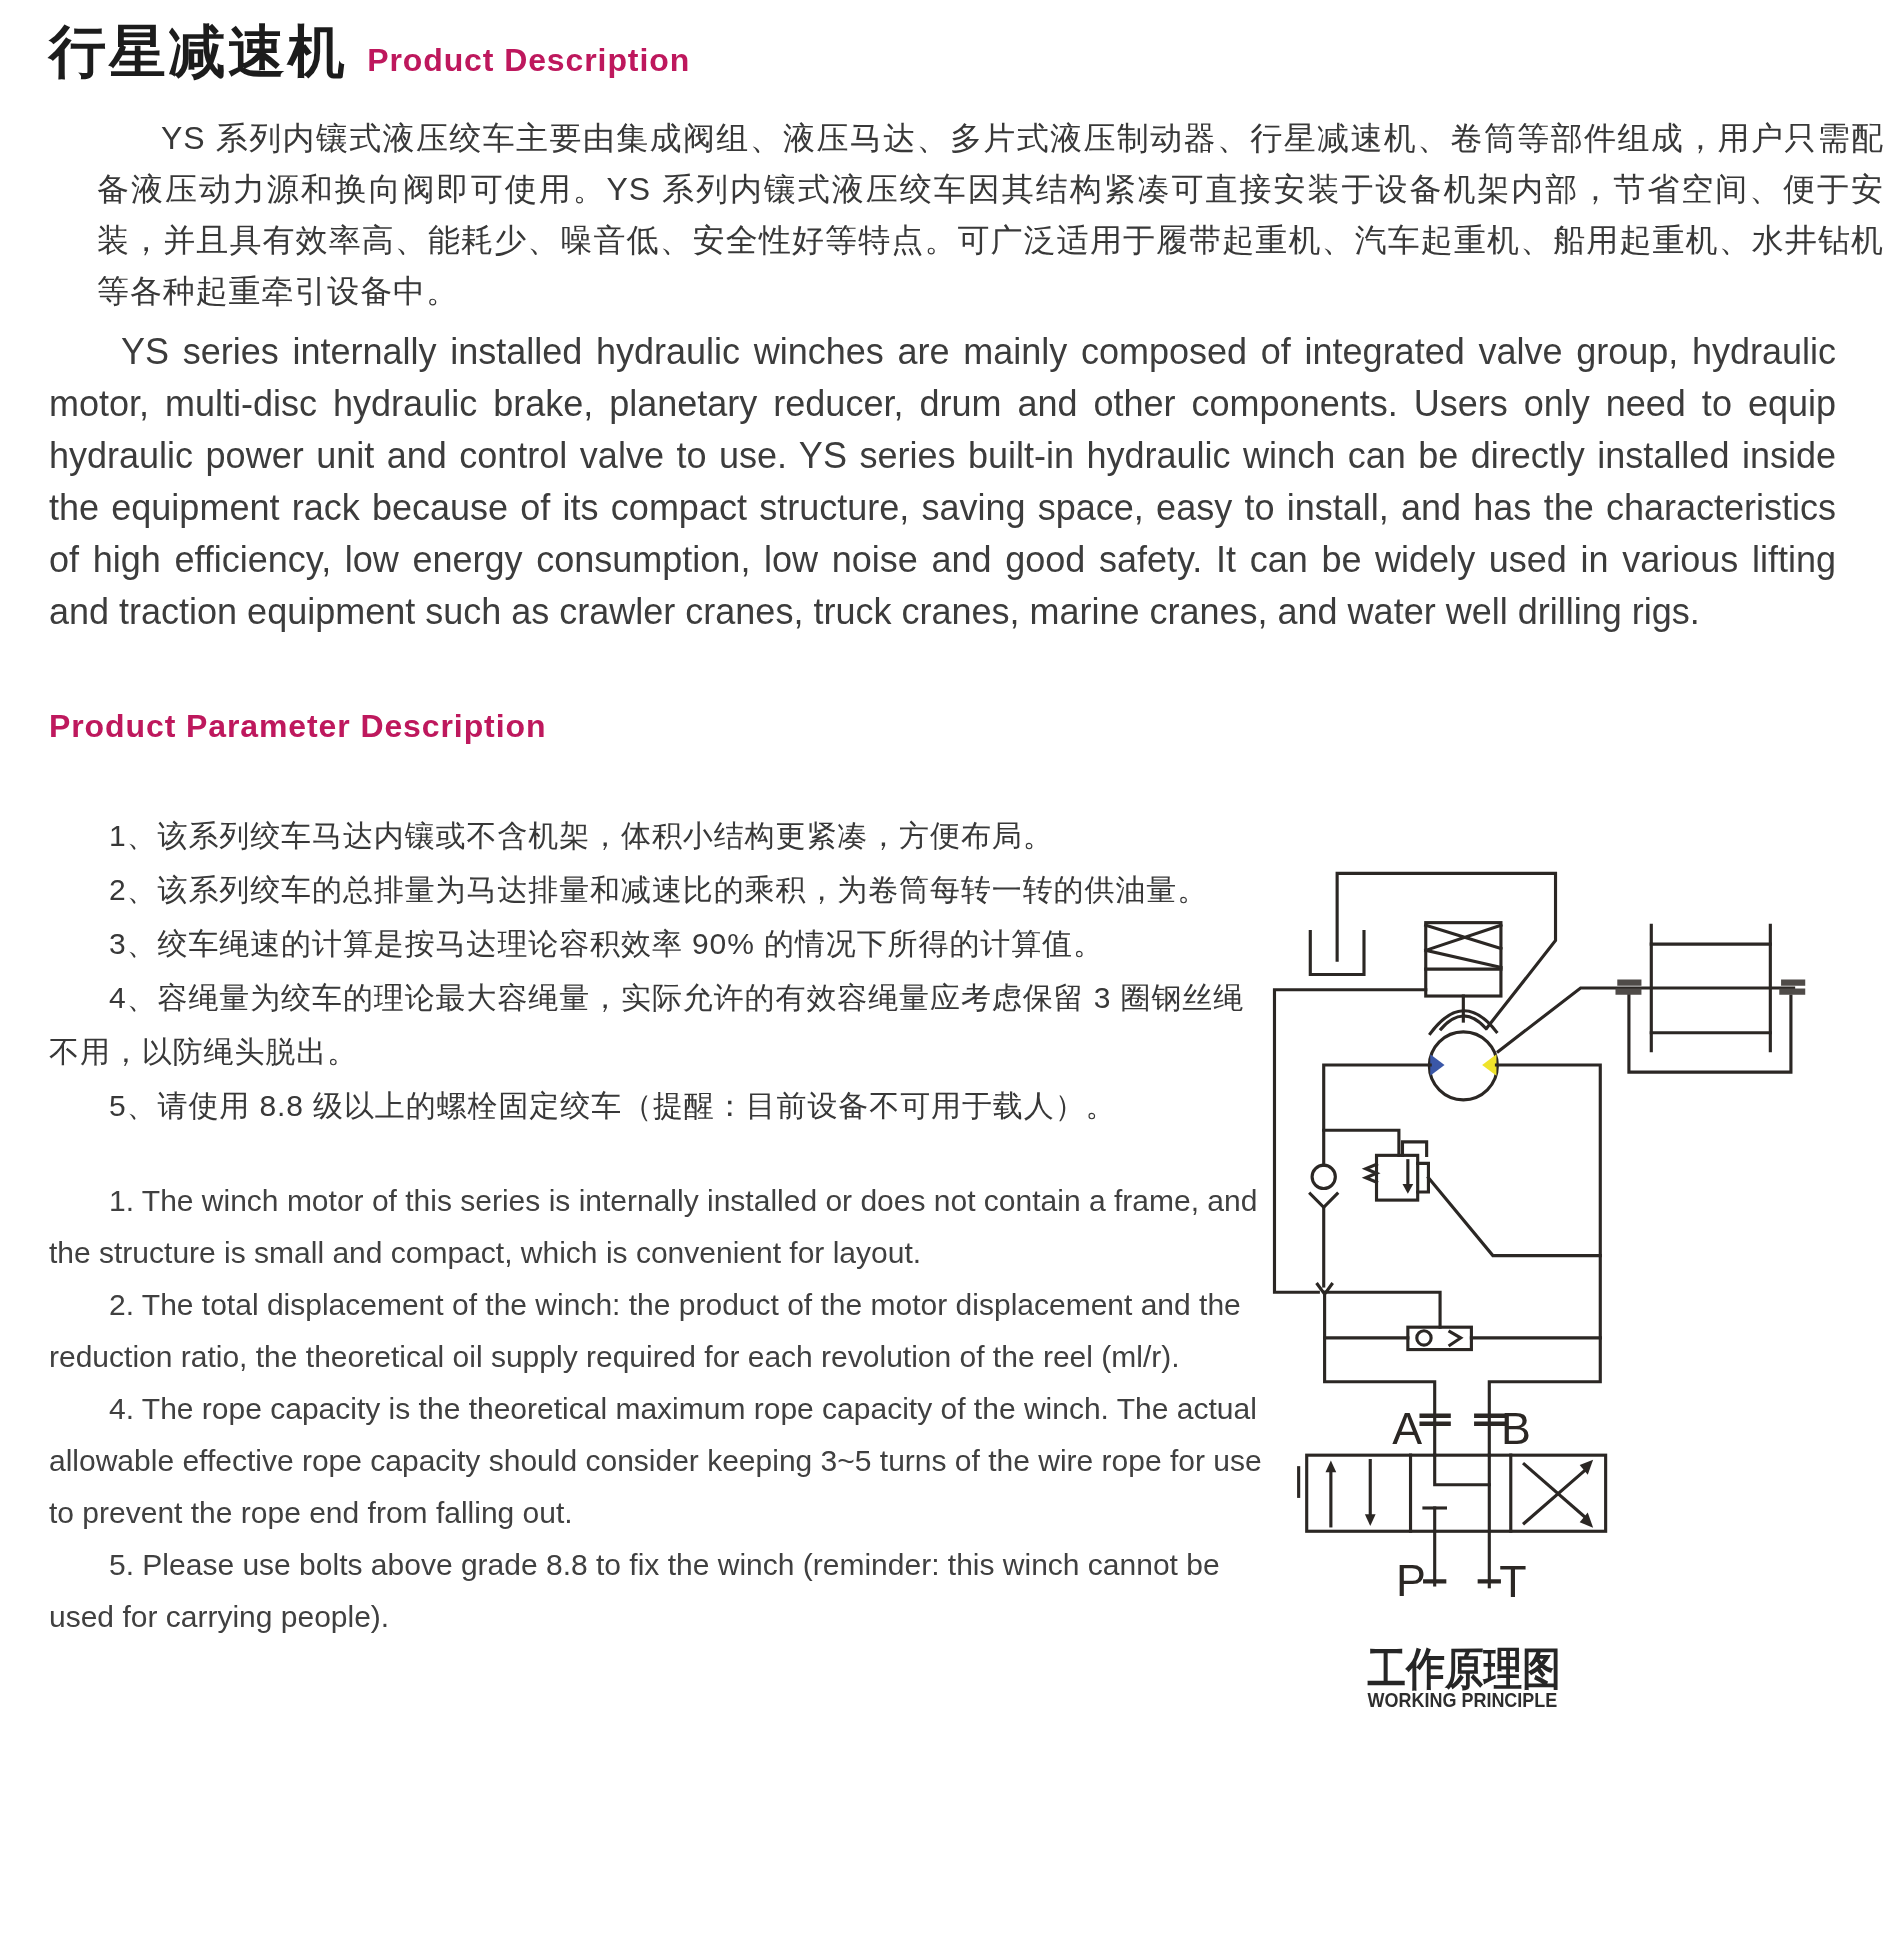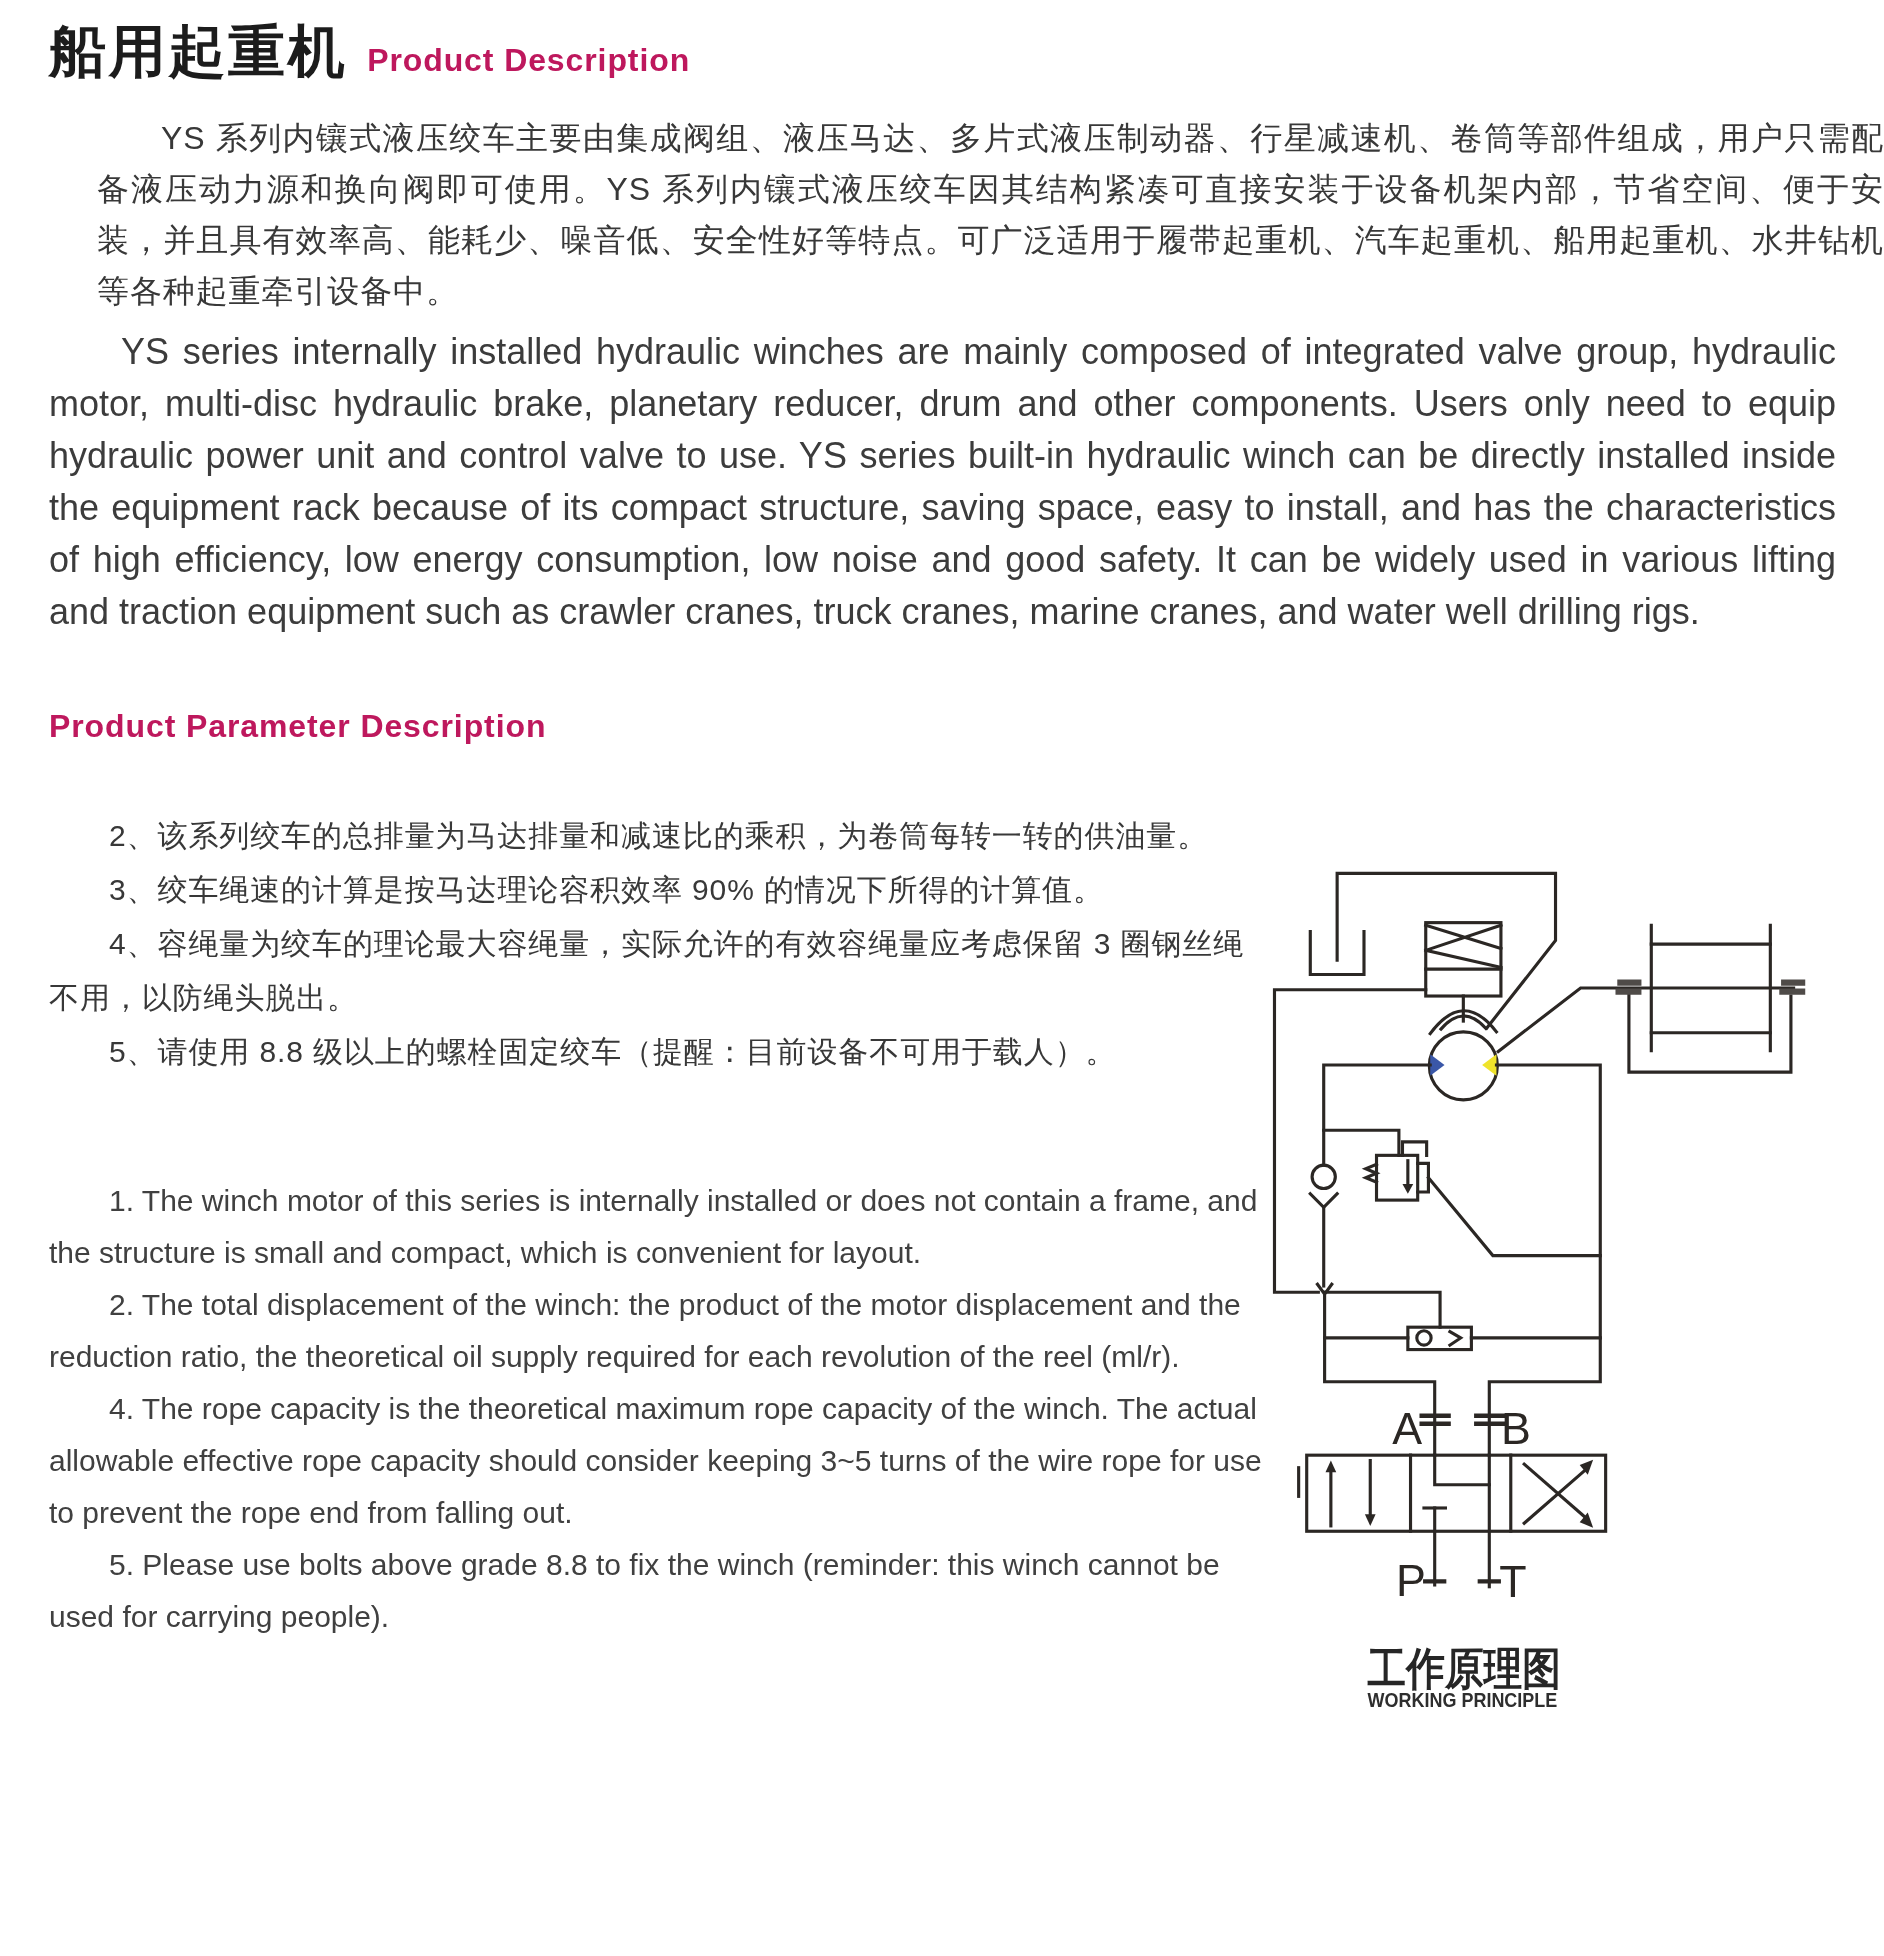--- a/index.html
+++ b/index.html
@@ -26,32 +26,33 @@
   .tick{fill:none;stroke:#2b2724;stroke-width:5;stroke-linecap:butt;}
   .head{fill:#2b2724;stroke:none;}
   .portlabel{font-family:"Liberation Sans","DejaVu Sans",sans-serif;font-size:50px;fill:#2b2724;}
   .cap-cn{font-family:"Liberation Sans","DejaVu Sans",sans-serif;font-size:50px;font-weight:600;fill:#262626;}
   .cap-en{font-family:"Liberation Sans","DejaVu Sans",sans-serif;font-size:23px;font-weight:700;fill:#2e2e2e;}
 </style>
 </head>
 <body>
 
 <div class="abs heading" id="heading-overview">
-  <span class="cn">船用起重机</span>
+  <span class="cn">行星减速机</span>
   <span class="en">Product Description</span>
 </div>
 
 <div class="abs para" id="para-cn">YS 系列内镶式液压绞车主要由集成阀组、液压马达、多片式液压制动器、行星减速机、卷筒等部件组成，用户只需配备液压动力源和换向阀即可使用。YS 系列内镶式液压绞车因其结构紧凑可直接安装于设备机架内部，节省空间、便于安装，并且具有效率高、能耗少、噪音低、安全性好等特点。可广泛适用于履带起重机、汽车起重机、船用起重机、水井钻机等各种起重牵引设备中。</div>
 <div class="abs para" id="para-en">YS series internally installed hydraulic winches are mainly composed of integrated valve group, hydraulic motor, multi-disc hydraulic brake, planetary reducer, drum and other components. Users only need to equip hydraulic power unit and control valve to use. YS series built-in hydraulic winch can be directly installed inside the equipment rack because of its compact structure, saving space, easy to install, and has the characteristics of high efficiency, low energy consumption, low noise and good safety. It can be widely used in various lifting and traction equipment such as crawler cranes, truck cranes, marine cranes, and water well drilling rigs.</div>
 
 <div class="abs heading" id="heading-parameters">
   <span class="en">Product Parameter Description</span>
 </div>
 
 <div class="abs notes" id="notes-cn">
+    <p>1、该系列绞车马达内镶或不含机架，体积小结构更紧凑，方便布局。</p>
     <p>2、该系列绞车的总排量为马达排量和减速比的乘积，为卷筒每转一转的供油量。</p>
     <p>3、绞车绳速的计算是按马达理论容积效率 90% 的情况下所得的计算值。</p>
     <p>4、容绳量为绞车的理论最大容绳量，实际允许的有效容绳量应考虑保留 3 圈钢丝绳不用，以防绳头脱出。</p>
     <p>5、请使用 8.8 级以上的螺栓固定绞车（提醒：目前设备不可用于载人）。</p>
   </div>
 <div class="abs notes" id="notes-en">
     <p>1. The winch motor of this series is internally installed or does not contain a frame, and the structure is small and compact, which is convenient for layout.</p>
     <p>2. The total displacement of the winch: the product of the motor displacement and the reduction ratio, the theoretical oil supply required for each revolution of the reel (ml/r).</p>
     <p>4. The rope capacity is the theoretical maximum rope capacity of the winch. The actual allowable effective rope capacity should consider keeping 3~5 turns of the wire rope for use to prevent the rope end from falling out.</p>
     <p>5. Please use bolts above grade 8.8 to fix the winch (reminder: this winch cannot be used for carrying people).</p>

